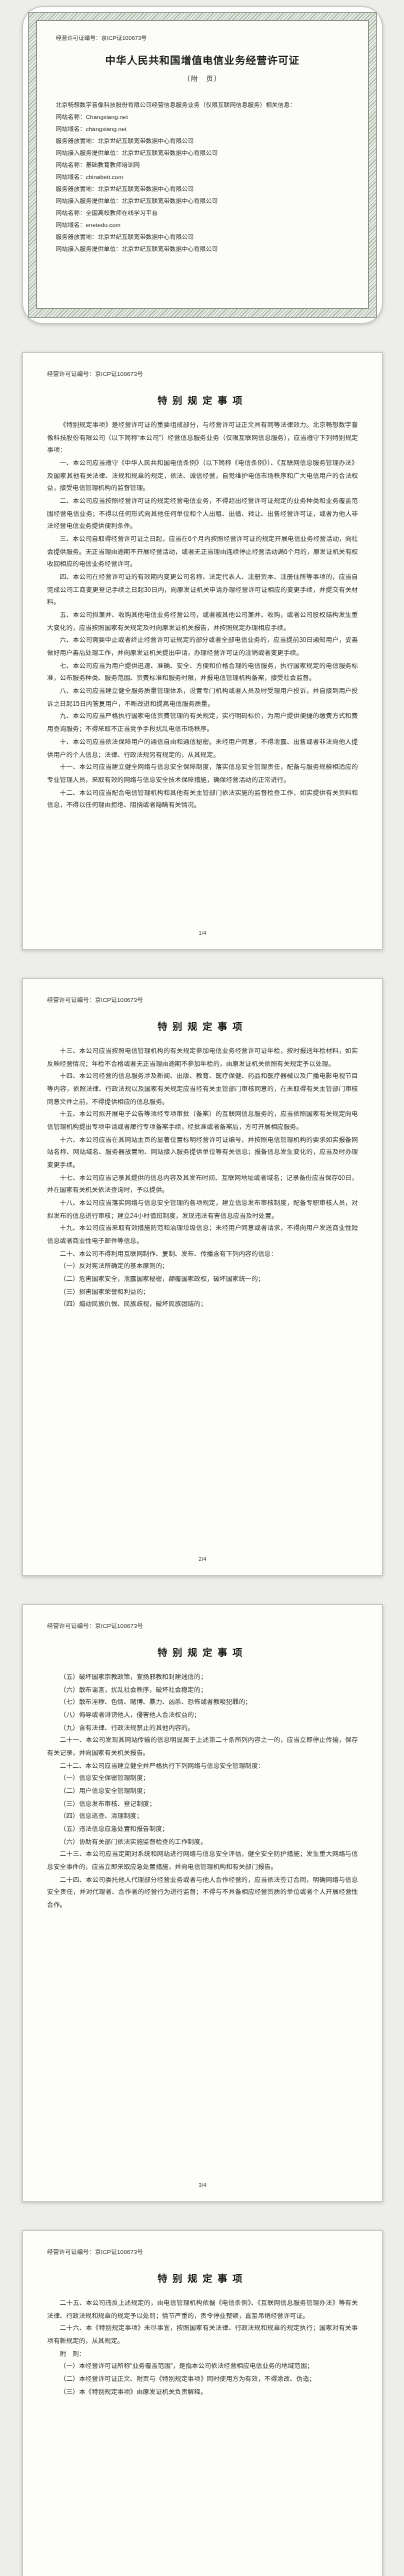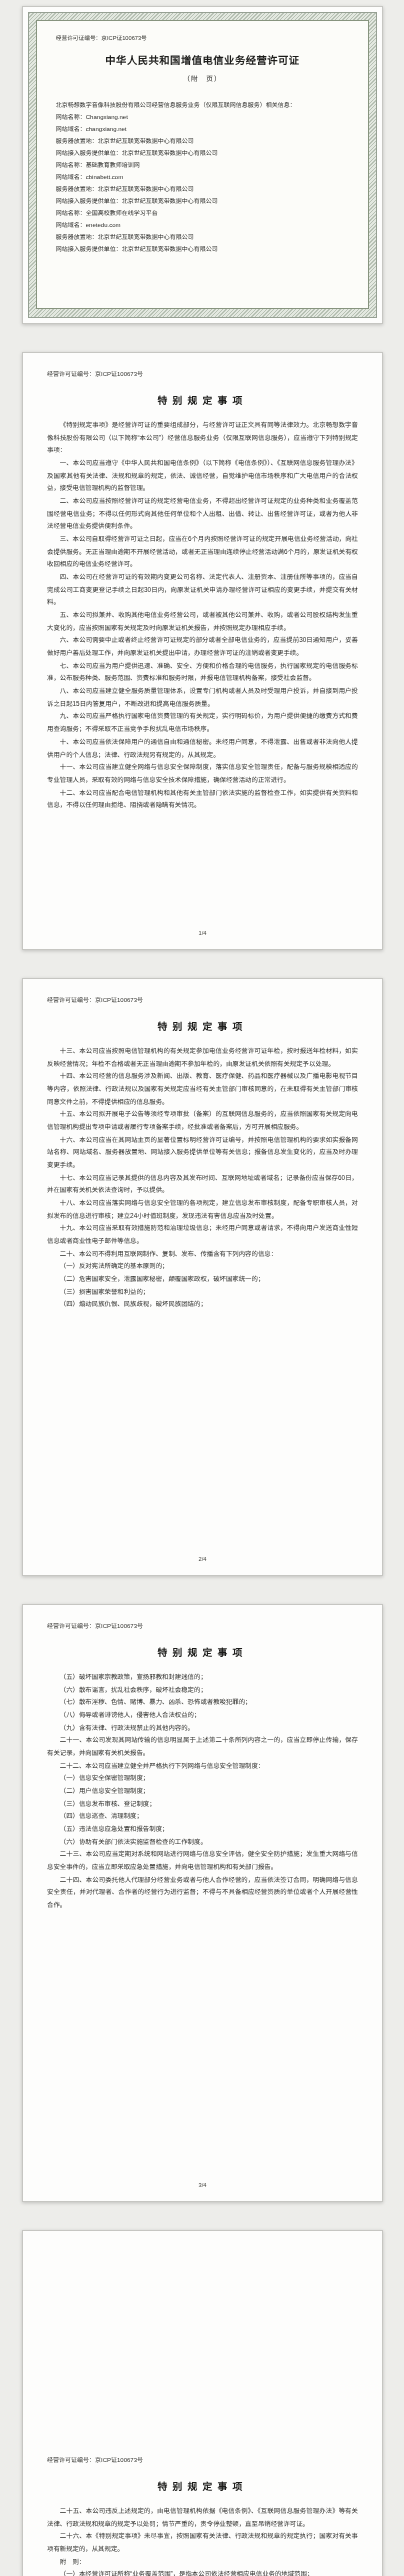--- a/index.html
+++ b/index.html
@@ -19,21 +19,21 @@
     gap:28px;
   }
   .page {
     width:361px;
     background:#fdfdfc;
     border:0.5px solid #c6c6c2;
     box-shadow:0 1px 3.6px rgba(0,0,0,.20);
   }
 
   
-  .cert { min-height:315px; padding:4.6px; }
+  .cert { min-height:315px; padding:4.6px;border-radius:21px; }
   .cert-frame {
     min-height:305px;
     padding:7.7px;
     border:0.5px solid #96a093;
     background:repeating-linear-gradient(135deg,#b7c1b4 0 1px,#e3e8e0 1px 2.6px);
   }
   .cert-inner {
     min-height:289px;
     background:#fcfcf9;
     border:1px solid #87947f;
@@ -63,21 +63,20 @@
     text-align:justify;
   }
   .cert-line { font-size:6px; line-height:2.0; }
 
   
   .prov {
     min-height:598px;
     padding:16.5px 24px 12.4px;
     display:flex;
     flex-direction:column;
-    justify-content:center;
   }
   .prov-no { font-size:6px; color:#33332f; }
   .prov-title {
     text-align:center;
     font-size:9.8px;
     font-weight:bold;
     letter-spacing:5.2px;
     margin:14.4px 0 12.4px;
     color:#1c1c1a;
   }

